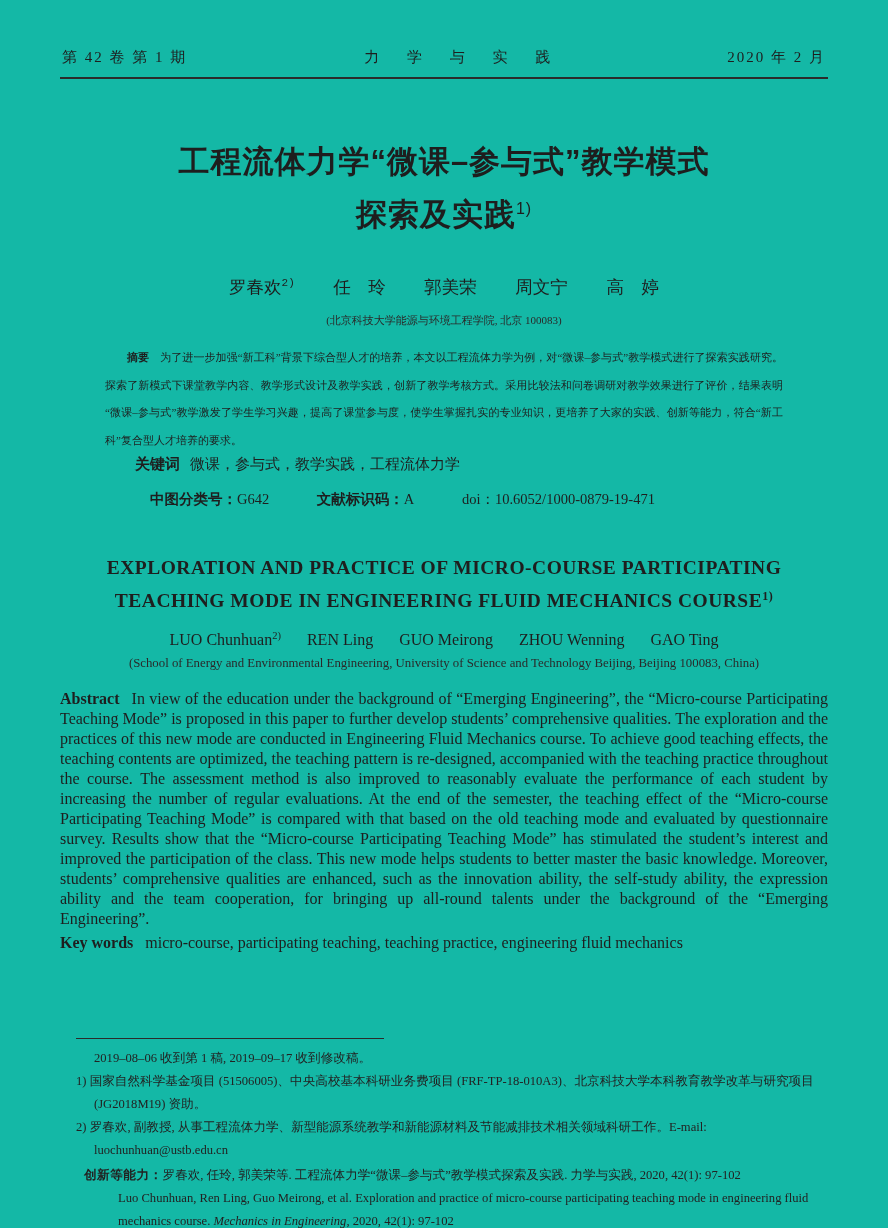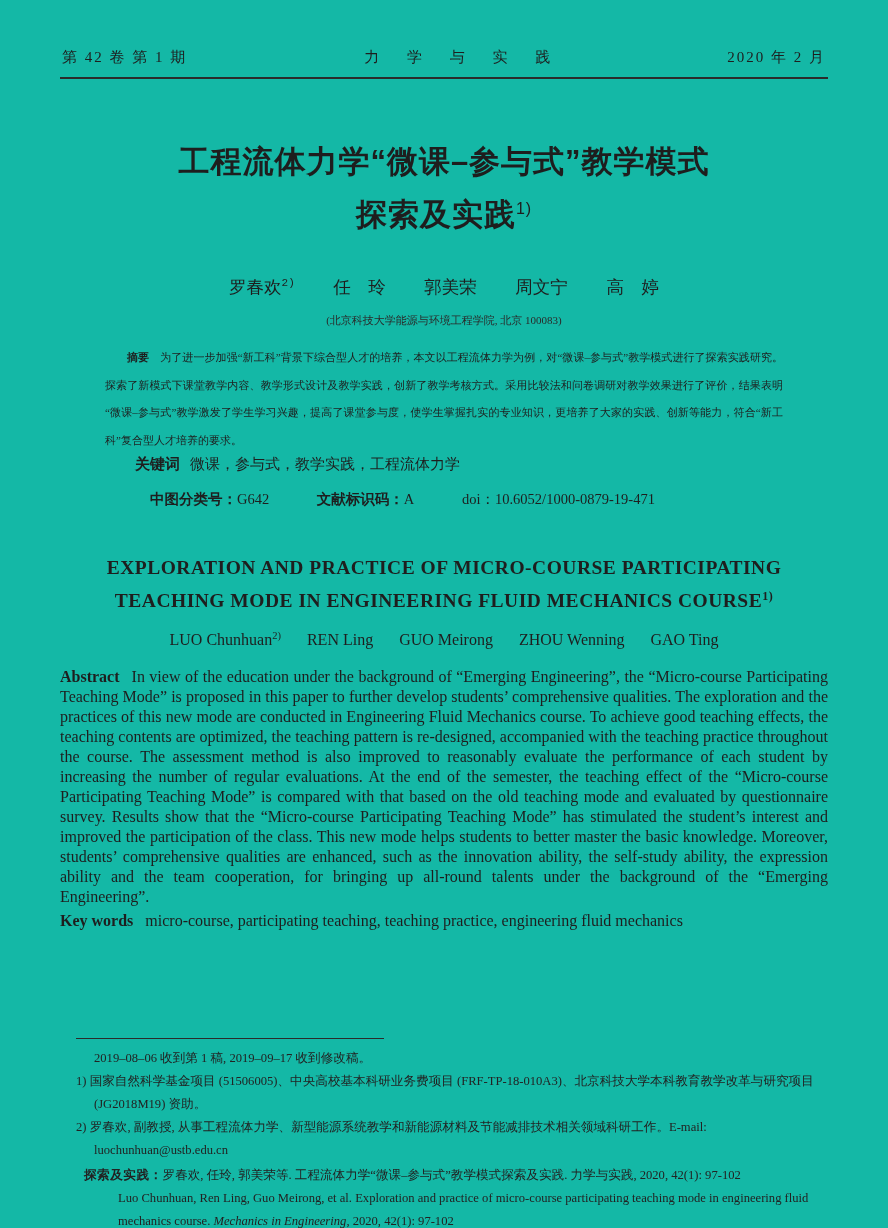--- a/index.html
+++ b/index.html
@@ -186,33 +186,34 @@
     <div><span>TEACHING MODE IN ENGINEERING FLUID MECHANICS COURSE</span><sup>1)</sup></div>
   </div>
 
   <div class="authors-en">
     <span class="author"><span>LUO Chunhuan</span><sup>2)</sup></span>
     <span class="author"><span>REN Ling</span></span>
     <span class="author"><span>GUO Meirong</span></span>
     <span class="author"><span>ZHOU Wenning</span></span>
     <span class="author"><span>GAO Ting</span></span>
   </div>
+  <div class="affiliation-en">(School of Energy and Environmental Engineering, University of Science and Technology Beijing, Beijing 100083, China)</div>
 
   <div class="abstract-en">
     <span class="label-b">Abstract</span><span>In view of the education under the background of “Emerging Engineering”, the “Micro-course Participating Teaching Mode” is proposed in this paper to further develop students’ comprehensive qualities. The exploration and the practices of this new mode are conducted in Engineering Fluid Mechanics course. To achieve good teaching effects, the teaching contents are optimized, the teaching pattern is re-designed, accompanied with the teaching practice throughout the course. The assessment method is also improved to reasonably evaluate the performance of each student by increasing the number of regular evaluations. At the end of the semester, the teaching effect of the “Micro-course Participating Teaching Mode” is compared with that based on the old teaching mode and evaluated by questionnaire survey. Results show that the “Micro-course Participating Teaching Mode” has stimulated the student’s interest and improved the participation of the class. This new mode helps students to better master the basic knowledge. Moreover, students’ comprehensive qualities are enhanced, such as the innovation ability, the self-study ability, the expression ability and the team cooperation, for bringing up all-round talents under the background of the “Emerging Engineering”.</span>
   </div>
 
   <div class="keywords-en">
     <span class="label-b">Key words</span><span>micro-course, participating teaching, teaching practice, engineering fluid mechanics</span>
   </div>
 
   <div class="footnote-area">
     <div class="footnote-rule"></div>
     <div class="fn-received">2019–08–06 收到第 1 稿, 2019–09–17 收到修改稿。</div>
     <div class="fn-item"><span>1)</span>&nbsp;<span>国家自然科学基金项目 (51506005)、中央高校基本科研业务费项目 (FRF-TP-18-010A3)、北京科技大学本科教育教学改革与研究项目 (JG2018M19) 资助。</span></div>
     <div class="fn-item"><span>2)</span>&nbsp;<span>罗春欢, 副教授, 从事工程流体力学、新型能源系统教学和新能源材料及节能减排技术相关领域科研工作。E-mail: luochunhuan@ustb.edu.cn</span></div>
     <div class="fn-citation">
-      <span class="label-hei">探索及实践：</span><span>罗春欢, 任玲, 郭美荣等. 工程流体力学“微课–参与式”教学模式探索及实践. 力学与实践, 2020, 42(1): 97-102</span><br>
+      <span class="label-hei">创新等能力：</span><span>罗春欢, 任玲, 郭美荣等. 工程流体力学“微课–参与式”教学模式探索及实践. 力学与实践, 2020, 42(1): 97-102</span><br>
       <span><span>Luo Chunhuan, Ren Ling, Guo Meirong, et al. Exploration and practice of micro-course participating teaching mode in engineering fluid mechanics course. </span><span class="journal-italic">Mechanics in Engineering</span><span>, 2020, 42(1): 97-102</span></span>
     </div>
   </div>
 
 </div>
 
 </body></html>

